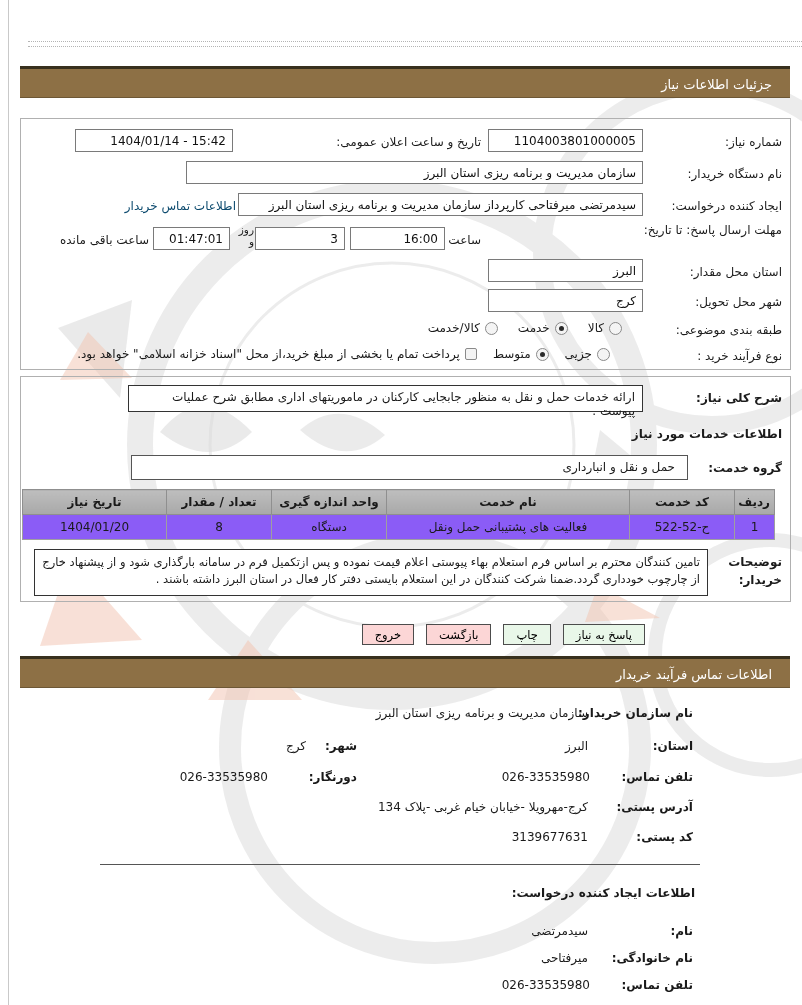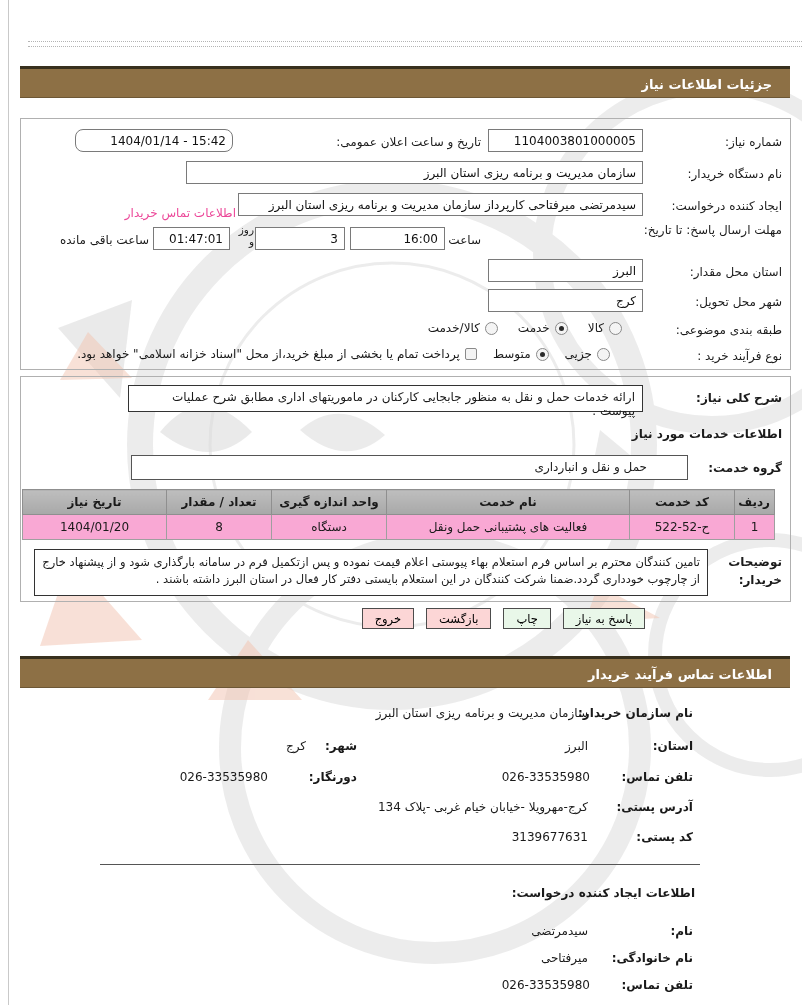--- a/index.html
+++ b/index.html
@@ -10,50 +10,50 @@
     font-size:12px;color:#1a1a1a;direction:rtl;
   }
   .abs{position:absolute;}
   .wm{position:absolute;top:0;left:0;z-index:0;pointer-events:none;}
   .content{position:absolute;inset:0;z-index:1;}
   .left-edge{position:absolute;top:0;bottom:0;left:8px;width:1px;background:#c9c9c9;z-index:1;}
   .sep{position:absolute;top:41px;left:28px;width:774px;height:4px;
        border-top:1px dotted #b4b4b4;border-bottom:1px dotted #b4b4b4;}
   .bar{position:absolute;left:20px;width:770px;height:32px;background:#8d7045;
        border-top:3px solid #38301d;border-bottom:1px solid #6d5735;
-       color:#ffffff;font-weight:bold;font-size:13px;line-height:32px;
+       color:#ffffff;font-weight:normal;font-size:13px;line-height:32px;
        padding-right:18px;box-sizing:border-box;}
   .panel{position:absolute;left:20px;width:769px;border:1px solid #b0b0b0;background:transparent;}
   .flabel{position:absolute;font-size:12px;color:#1c1c1c;white-space:nowrap;}
   .blabel{font-weight:bold;}
   input.fld{position:absolute;height:23px;border:1px solid #7a7a7a;background:#fff;
        font-family:"DejaVu Sans",sans-serif;font-size:12px;color:#111;
        padding:2px 6px;box-sizing:border-box;text-align:right;}
   .num{direction:ltr;}
-  .link{color:#ec4899;text-decoration:none;cursor:pointer;white-space:nowrap;font-size:12px;margin-top:7px;}
+  .link{color:#0c4a6e;text-decoration:none;cursor:pointer;white-space:nowrap;font-size:12px;}
   .radio-row{display:flex;direction:rtl;align-items:flex-start;gap:20px;}
   .ritem{display:flex;direction:rtl;align-items:center;gap:5px;cursor:pointer;}
   .radio{width:13px;height:13px;border-radius:50%;border:1px solid #8a8a8a;background:#f4f4f4;
          display:inline-block;box-sizing:border-box;flex:none;}
   .radio.checked::after{content:"";display:block;width:5px;height:5px;margin:3px;
          border-radius:50%;background:#2a2a2a;}
   .checkbox{width:12px;height:12px;border:1px solid #8a8a8a;border-radius:2px;background:#f4f4f4;
          display:inline-block;box-sizing:border-box;flex:none;}
   .cb-text{white-space:nowrap;font-size:12px;}
   .descbox{position:absolute;border:1px solid #333;background:#fff;box-sizing:border-box;
          font-size:12px;padding:4px 7px;text-align:right;}
   table.svc{position:absolute;border-collapse:collapse;table-layout:fixed;
          font-size:12px;background:#fff;}
   table.svc th{background:linear-gradient(#bebebe,#a8a8a8);font-weight:bold;
          border:1px solid #8f8f8f;padding:3px 4px;height:18px;}
-  table.svc td{border:1px solid #9f9f9f;padding:3px 4px;text-align:center;height:18px;background:#f9a8d4;}
+  table.svc td{border:1px solid #9f9f9f;padding:3px 4px;text-align:center;height:18px;background:#8b5cf6;}
   .btnrow{position:absolute;top:608px;left:20px;width:769px;display:flex;direction:rtl;
          padding-right:144px;gap:12px;box-sizing:border-box;}
   .btn{height:21px;border:1px solid #4c4c4c;font-family:"DejaVu Sans",sans-serif;
-         font-size:11.5px;padding:1px 12px;cursor:pointer;color:#000;white-space:nowrap;}
+         font-size:11.5px;padding:1px 12px;cursor:pointer;color:#000;white-space:nowrap;margin-top:16px;}
   .btn.green{background:#e9f7e9;}
   .btn.pink{background:#fcd6d6;}
   .clabel{position:absolute;font-weight:bold;font-size:12px;white-space:nowrap;}
   .cvalue{position:absolute;font-size:12px;white-space:nowrap;}
   .hrline{position:absolute;left:100px;width:600px;border-top:1px solid #555;}
   .notes{line-height:17px;font-size:11.5px;}
 </style>
 </head>
 <body>
 
@@ -85,21 +85,21 @@
 
   <div class="bar" style="top:66px;">
     <span>جزئیات اطلاعات نیاز</span>
   </div>
 
   <div class="panel" style="top:118px;height:250px;">
 
     <span class="flabel" style="top:16px;right:8px;">شماره نیاز:</span>
     <input class="fld num" style="top: 10px; right: 147px; width: 155px;" readonly="" value="1104003801000005">
     <span class="flabel" style="top:16px;right:309px;">تاریخ و ساعت اعلان عمومی:</span>
-    <input class="fld num" style="top: 10px; right: 557px; width: 158px; border-radius: 8px;" readonly="" value="1404/01/14 - 15:42">
+    <input class="fld num" style="top: 10px; right: 557px; width: 158px;" readonly="" value="1404/01/14 - 15:42">
 
     <span class="flabel" style="top:48px;right:8px;">نام دستگاه خریدار:</span>
     <input class="fld" style="top: 42px; right: 147px; width: 457px;" readonly="" value="سازمان مدیریت و برنامه ریزی استان البرز">
 
     <span class="flabel" style="top:80px;right:8px;">ایجاد کننده درخواست:</span>
     <input class="fld" style="top: 74px; right: 147px; width: 405px;" readonly="" value="سیدمرتضی میرفتاحی کارپرداز سازمان مدیریت و برنامه ریزی استان البرز">
     <a class="link abs" style="top:80px;right:554px;">اطلاعات تماس خریدار</a>
 
     <span class="flabel" style="top:104px;right:8px;width:140px;white-space:normal;line-height:15px;">مهلت ارسال پاسخ: تا تاریخ:</span>
     <span class="flabel" style="top:114px;right:309px;">ساعت</span>
@@ -148,21 +148,21 @@
     </div>
   </div>
 
   <div class="panel" style="top:376px;height:224px;">
     <span class="flabel blabel" style="top:14px;right:8px;">شرح کلی نیاز:</span>
     <div class="descbox" style="top:8px;right:147px;width:515px;height:27px;">ارائه خدمات حمل و نقل به منظور جابجایی کارکنان در ماموریتهای اداری مطابق شرح عملیات پیوست .</div>
 
     <span class="flabel blabel" style="top:50px;right:8px;">اطلاعات خدمات مورد نیاز</span>
 
     <span class="flabel blabel" style="top:84px;right:8px;">گروه خدمت:</span>
-    <div class="descbox" style="top:78px;right:102px;width:557px;height:25px;border-color:#555;padding-right:40px;">حمل و نقل و انبارداری</div>
+    <div class="descbox" style="top:78px;right:102px;width:557px;height:25px;border-color:#555;padding-right:12px;">حمل و نقل و انبارداری</div>
 
     <table class="svc" style="top:112px;right:15px;width:752px;">
       <colgroup>
         <col style="width:40px">
           <col style="width:105px">
           <col style="width:243px">
         <col style="width:115px">
           <col style="width:105px">
           <col style="width:144px">
       </colgroup>

